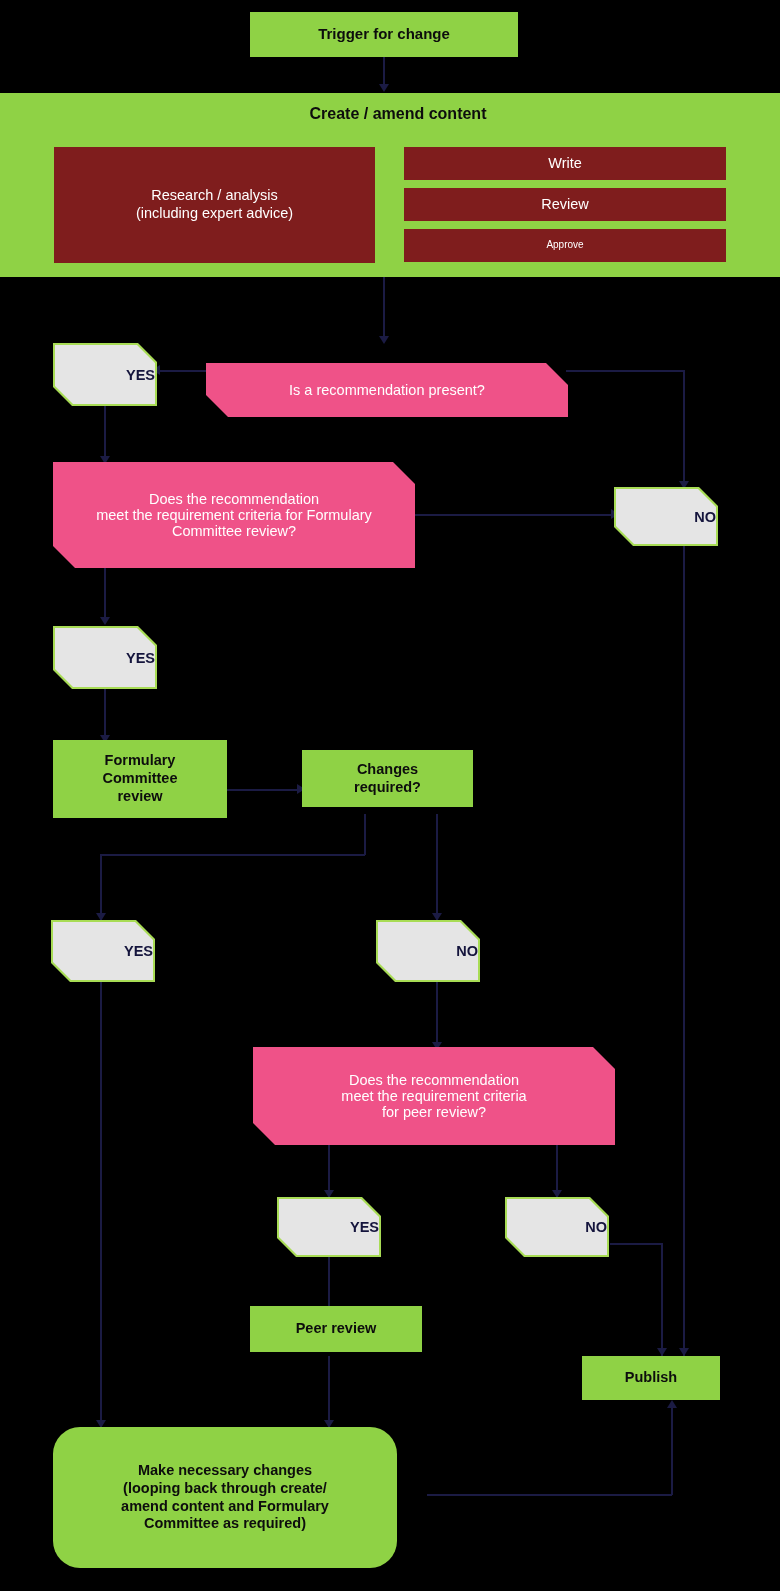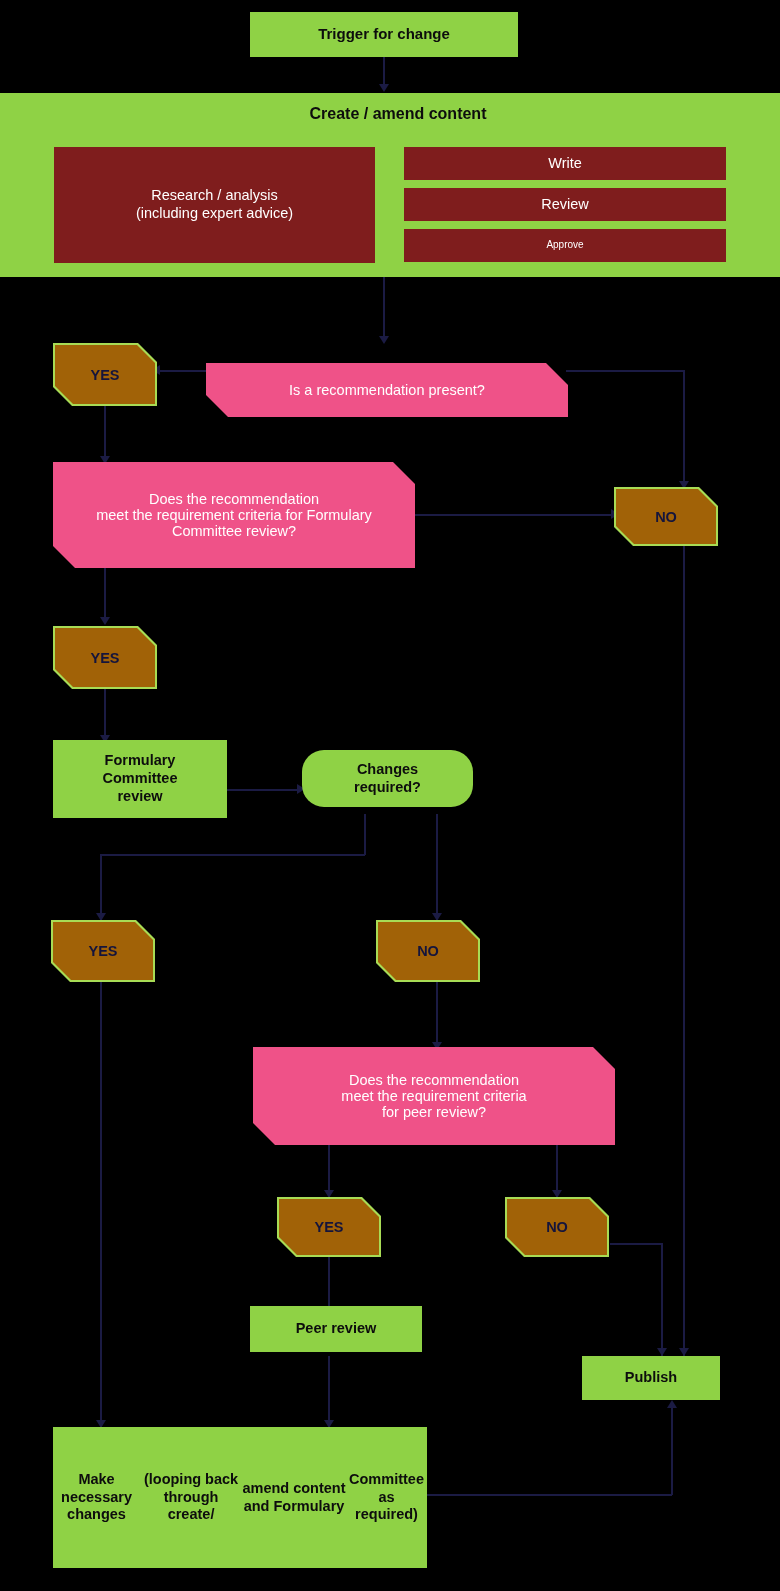--- a/index.html
+++ b/index.html
@@ -21,22 +21,22 @@
   .decision{
     position:absolute;box-sizing:border-box;
     background:#EF5288;color:#fff;
     display:flex;align-items:center;justify-content:center;text-align:center;
     clip-path:polygon(0 0, calc(100% - 22px) 0, 100% 22px, 100% 100%, 22px 100%, 0 calc(100% - 22px));
   }
 
   
   .flag{
     position:absolute;box-sizing:border-box;
-    background:#a16207;color:#14143c;font-weight:bold;
-    display:flex;align-items:center;justify-content:center;text-align:center;
+    background:#e5e5e5;color:#14143c;font-weight:bold;
+    display:flex;align-items:center;justify-content:flex-end;text-align:center;
     clip-path:polygon(0 0, calc(100% - 18px) 0, 100% 18px, 100% 100%, 18px 100%, 0 calc(100% - 18px));
   }
   .flag-outer{
     position:absolute;box-sizing:border-box;background:#A8DC55;
     clip-path:polygon(0 0, calc(100% - 19px) 0, 100% 19px, 100% 100%, 19px 100%, 0 calc(100% - 19px));
   }
 
   
   .ln{position:absolute;background:#1b1b44;}
   .lnv{width:1.6px;}
@@ -165,21 +165,21 @@
   <div class="flag" style="left:55px;top:628px;width:100px;height:59px;font-size:14.5px;">
     <span>YES</span>
   </div>
 
   <div class="node green" style="left:53px;top:740px;width:174px;height:78px;font-size:14.5px;flex-direction:column;">
     <span>Formulary</span>
     <span>Committee</span>
     <span>review</span>
   </div>
 
-  <div class="node green" style="left:302px;top:750px;width:171px;height:57px;font-size:14.5px;flex-direction:column;border-radius:22px;">
+  <div class="node green" style="left:302px;top:750px;width:171px;height:57px;font-size:14.5px;flex-direction:column;">
     <span>Changes</span>
     <span>required?</span>
   </div>
 
   <div class="flag-outer" style="left:51px;top:920px;width:104px;height:62px;"></div>
   <div class="flag" style="left:53px;top:922px;width:100px;height:58px;font-size:14.5px;">
     <span>YES</span>
   </div>
 
   <div class="flag-outer" style="left:376px;top:920px;width:104px;height:62px;"></div>
@@ -204,20 +204,20 @@
   </div>
 
   <div class="node green" style="left:582px;top:1356px;width:138px;height:44px;font-size:14.5px;">
     <span>Publish</span>
   </div>
 
   <div class="node green" style="left:250px;top:1306px;width:172px;height:46px;font-size:14.5px;">
     <span>Peer review</span>
   </div>
 
-  <div class="node green" style="left:53px;top:1427px;width:374px;height:141px;font-size:14.5px;flex-direction:row;">
+  <div class="node green" style="left:53px;top:1427px;width:344px;height:141px;font-size:14.5px;flex-direction:column;border-radius:27px;">
     <span>Make necessary changes</span>
     <span>(looping back through create/</span>
     <span>amend content and Formulary</span>
     <span>Committee as required)</span>
   </div>
 
 </div>
 
 </body></html>

